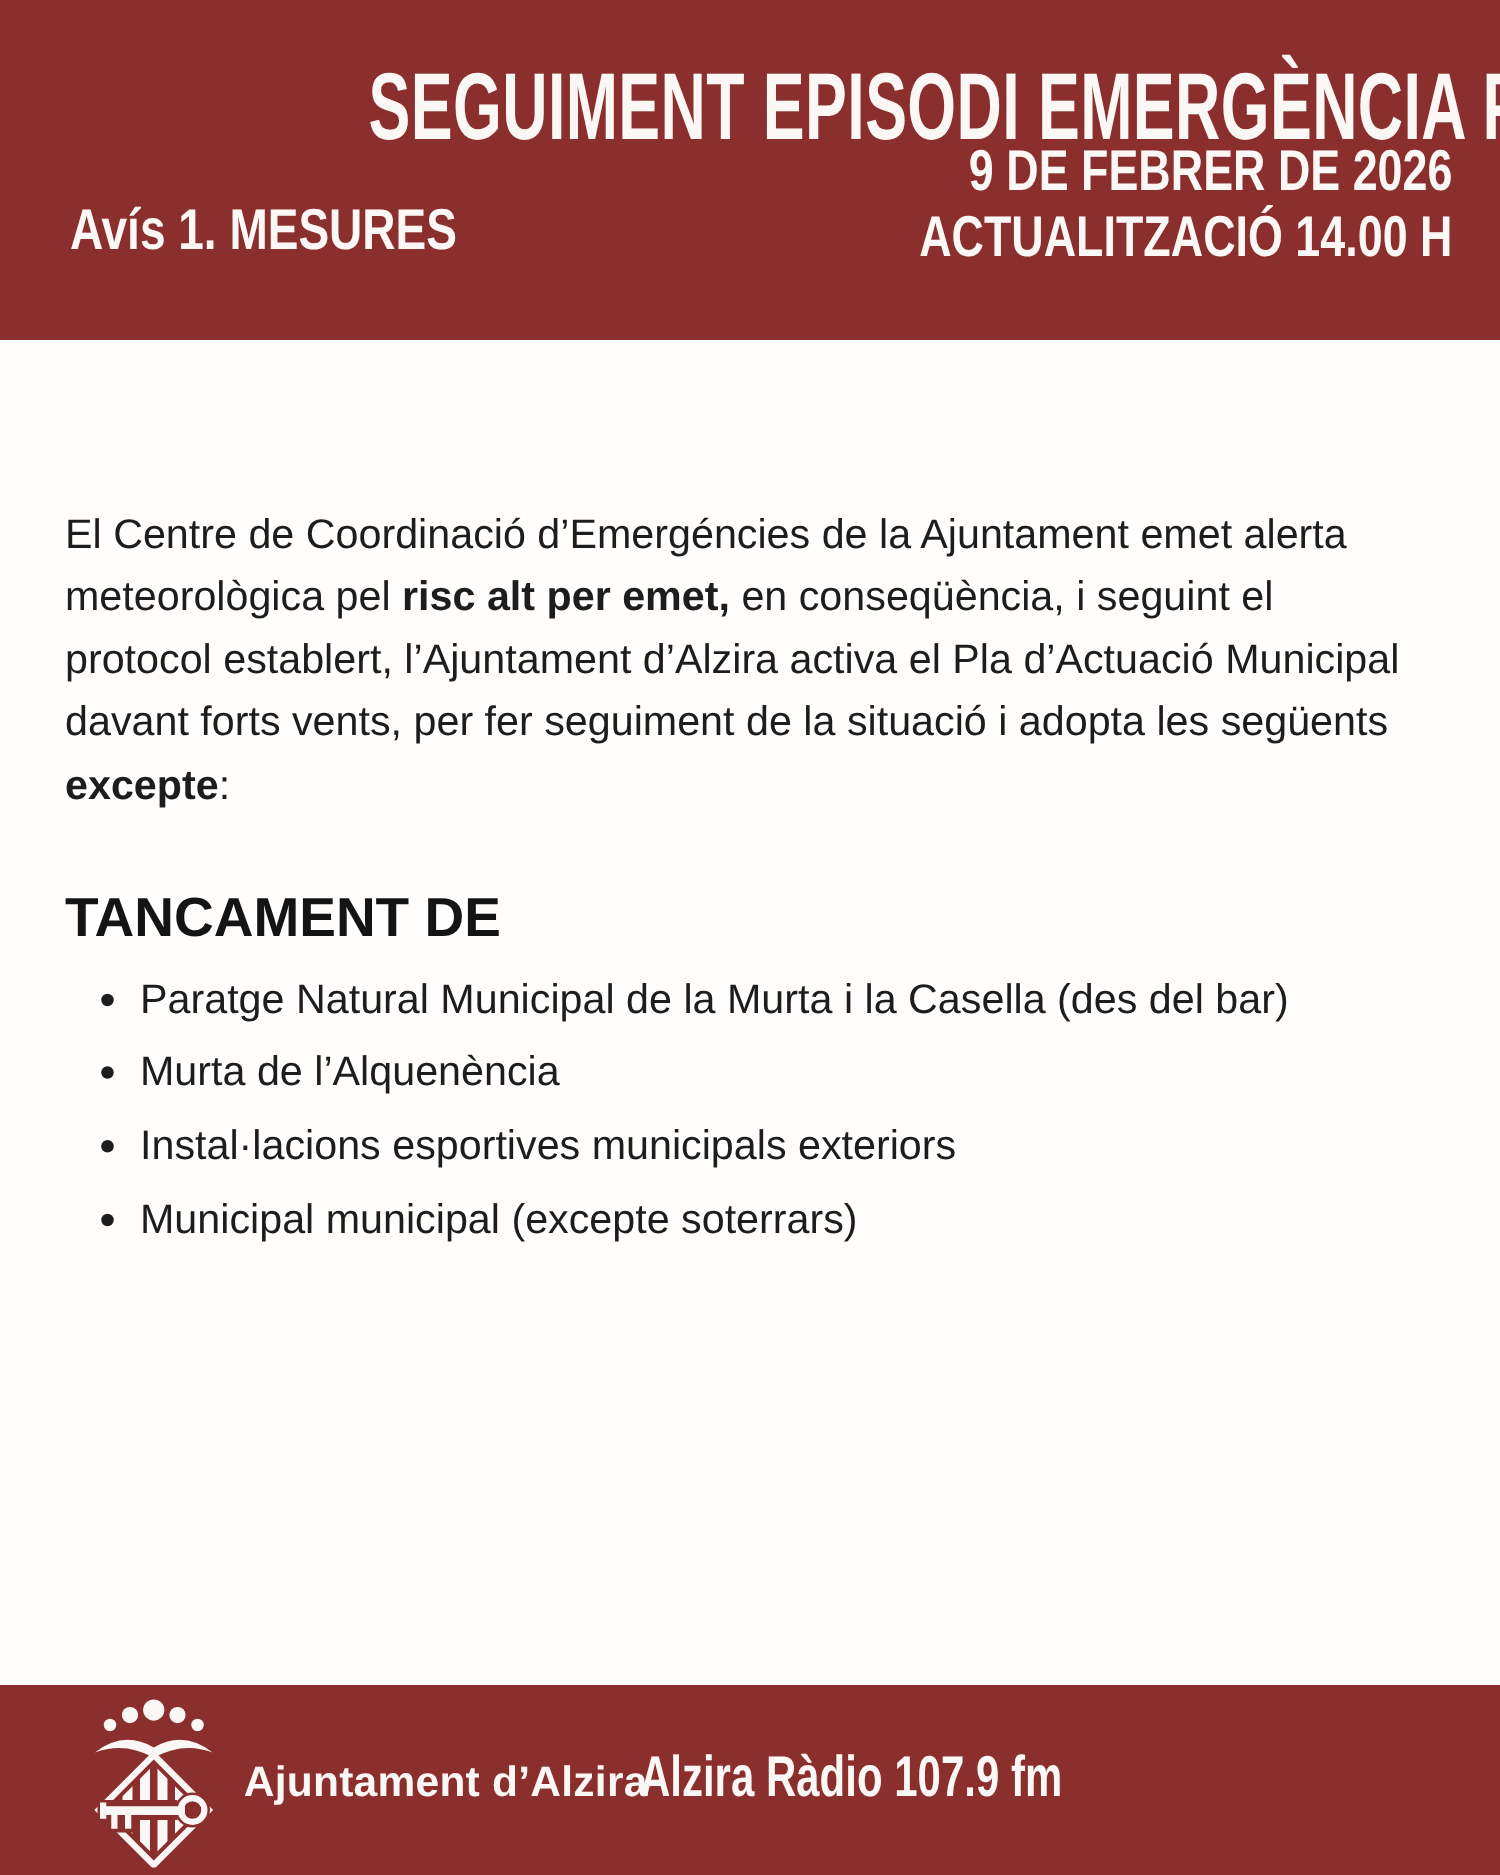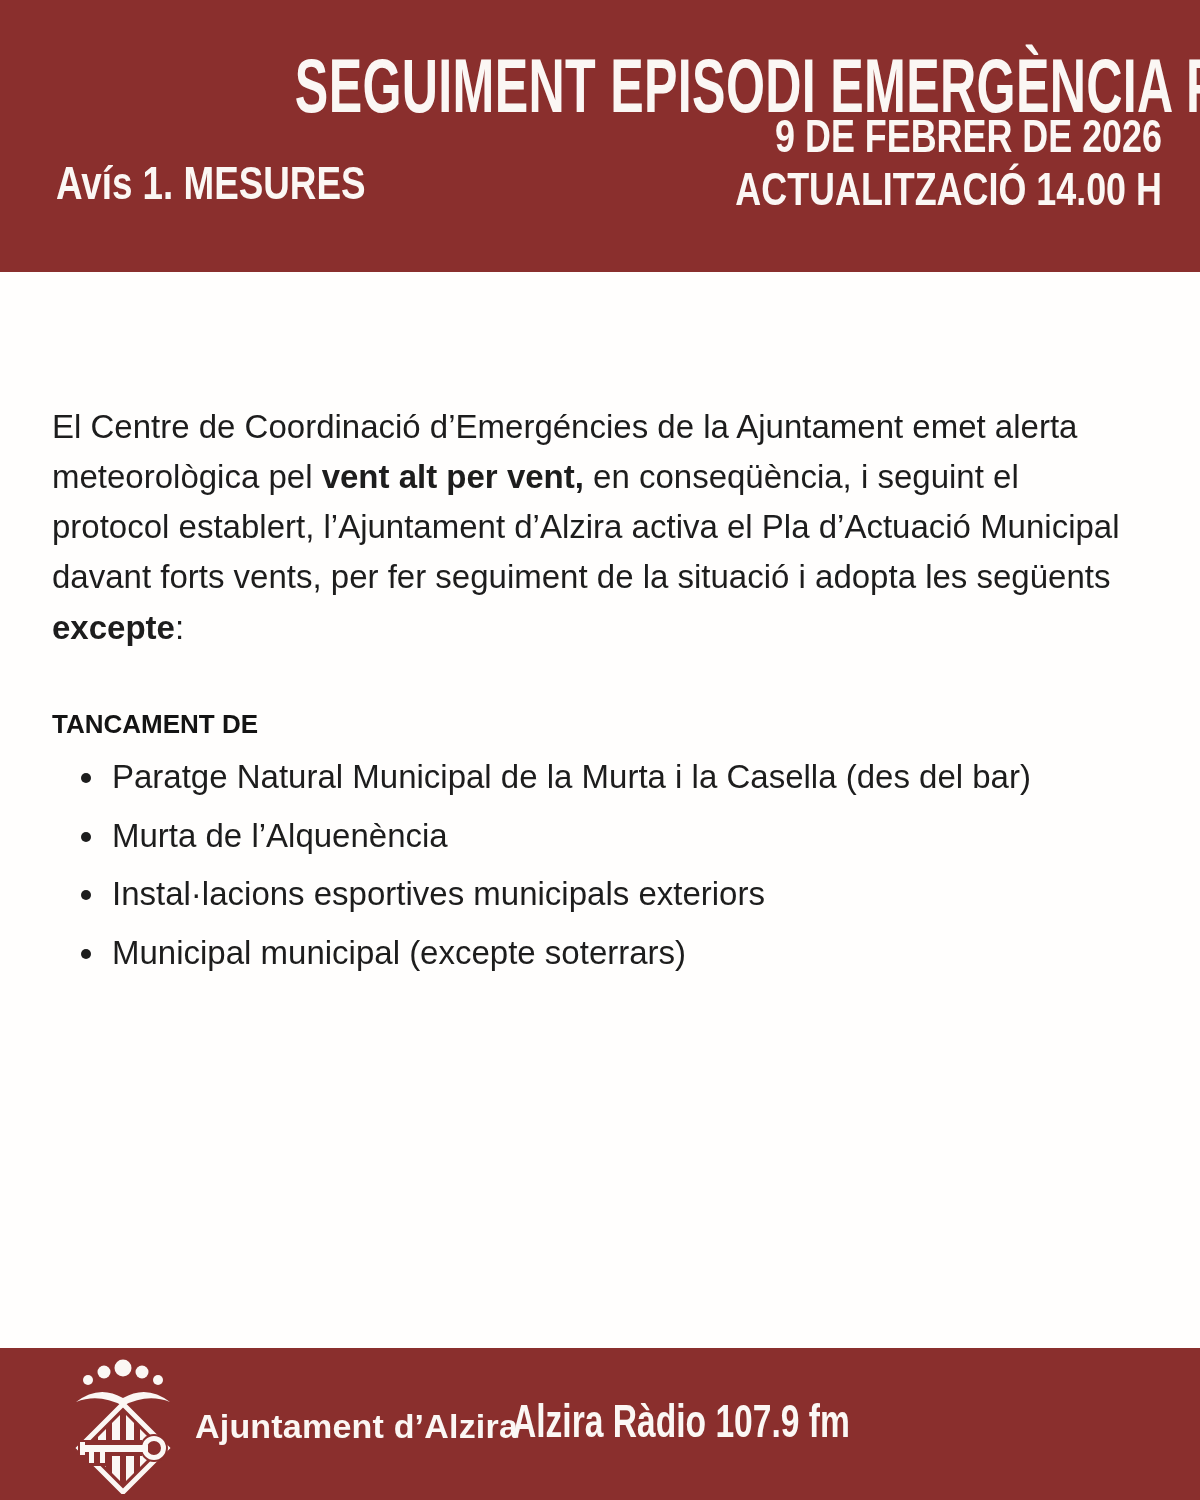--- a/index.html
+++ b/index.html
@@ -69,21 +69,21 @@
     top: 402px;
     left: 52px;
     width: 1120px;
     color: #1D1D1D;
     font-size: 33px;
     line-height: 1.52;
   }
   .para { margin: 0; max-width: 1072px; }
   .closure-heading {
     margin: 56px 0 0 0;
-    font-size: 26px;
+    font-size: 44px;
     font-weight: 700;
     line-height: 1.2;
     color: #141414;
   }
   .closure-list {
     margin: 20px 0 0 0;
     padding: 0 0 0 56px;
     list-style: disc;
   }
   .closure-list li {
@@ -149,21 +149,21 @@
     <div class="date-block">
       <span class="date-line">9 DE FEBRER DE 2026</span>
       <span class="date-line">ACTUALITZACIÓ 14.00 H</span>
     </div>
     <div class="avis">
       <span class="avis-inner">Avís 1. MESURES</span>
     </div>
   </header>
 
   <main class="content">
-    <p class="para"><span>El Centre de Coordinació d’Emergéncies de la Ajuntament emet alerta meteorològica pel </span><strong>vent alt per vent,</strong><span> en conseqüència, i seguint el protocol establert, l’Ajuntament d’Alzira activa el Pla d’Actuació Municipal davant forts vents, per fer seguiment de la situació i adopta les següents </span><strong>excepte</strong><span>:</span></p>
+    <p class="para"><span>El Centre de Coordinació d’Emergéncies de la Ajuntament emet alerta meteorològica pel </span><strong>risc alt per emet,</strong><span> en conseqüència, i seguint el protocol establert, l’Ajuntament d’Alzira activa el Pla d’Actuació Municipal davant forts vents, per fer seguiment de la situació i adopta les següents </span><strong>excepte</strong><span>:</span></p>
 
     <h2 class="closure-heading">TANCAMENT DE</h2>
 
     <ul class="closure-list">
       <li>Paratge Natural Municipal de la Murta i la Casella (des del bar)</li>
       <li>Murta de l’Alquenència</li>
       <li>Instal·lacions esportives municipals exteriors</li>
       <li>Municipal municipal (excepte soterrars)</li>
     </ul>
 

